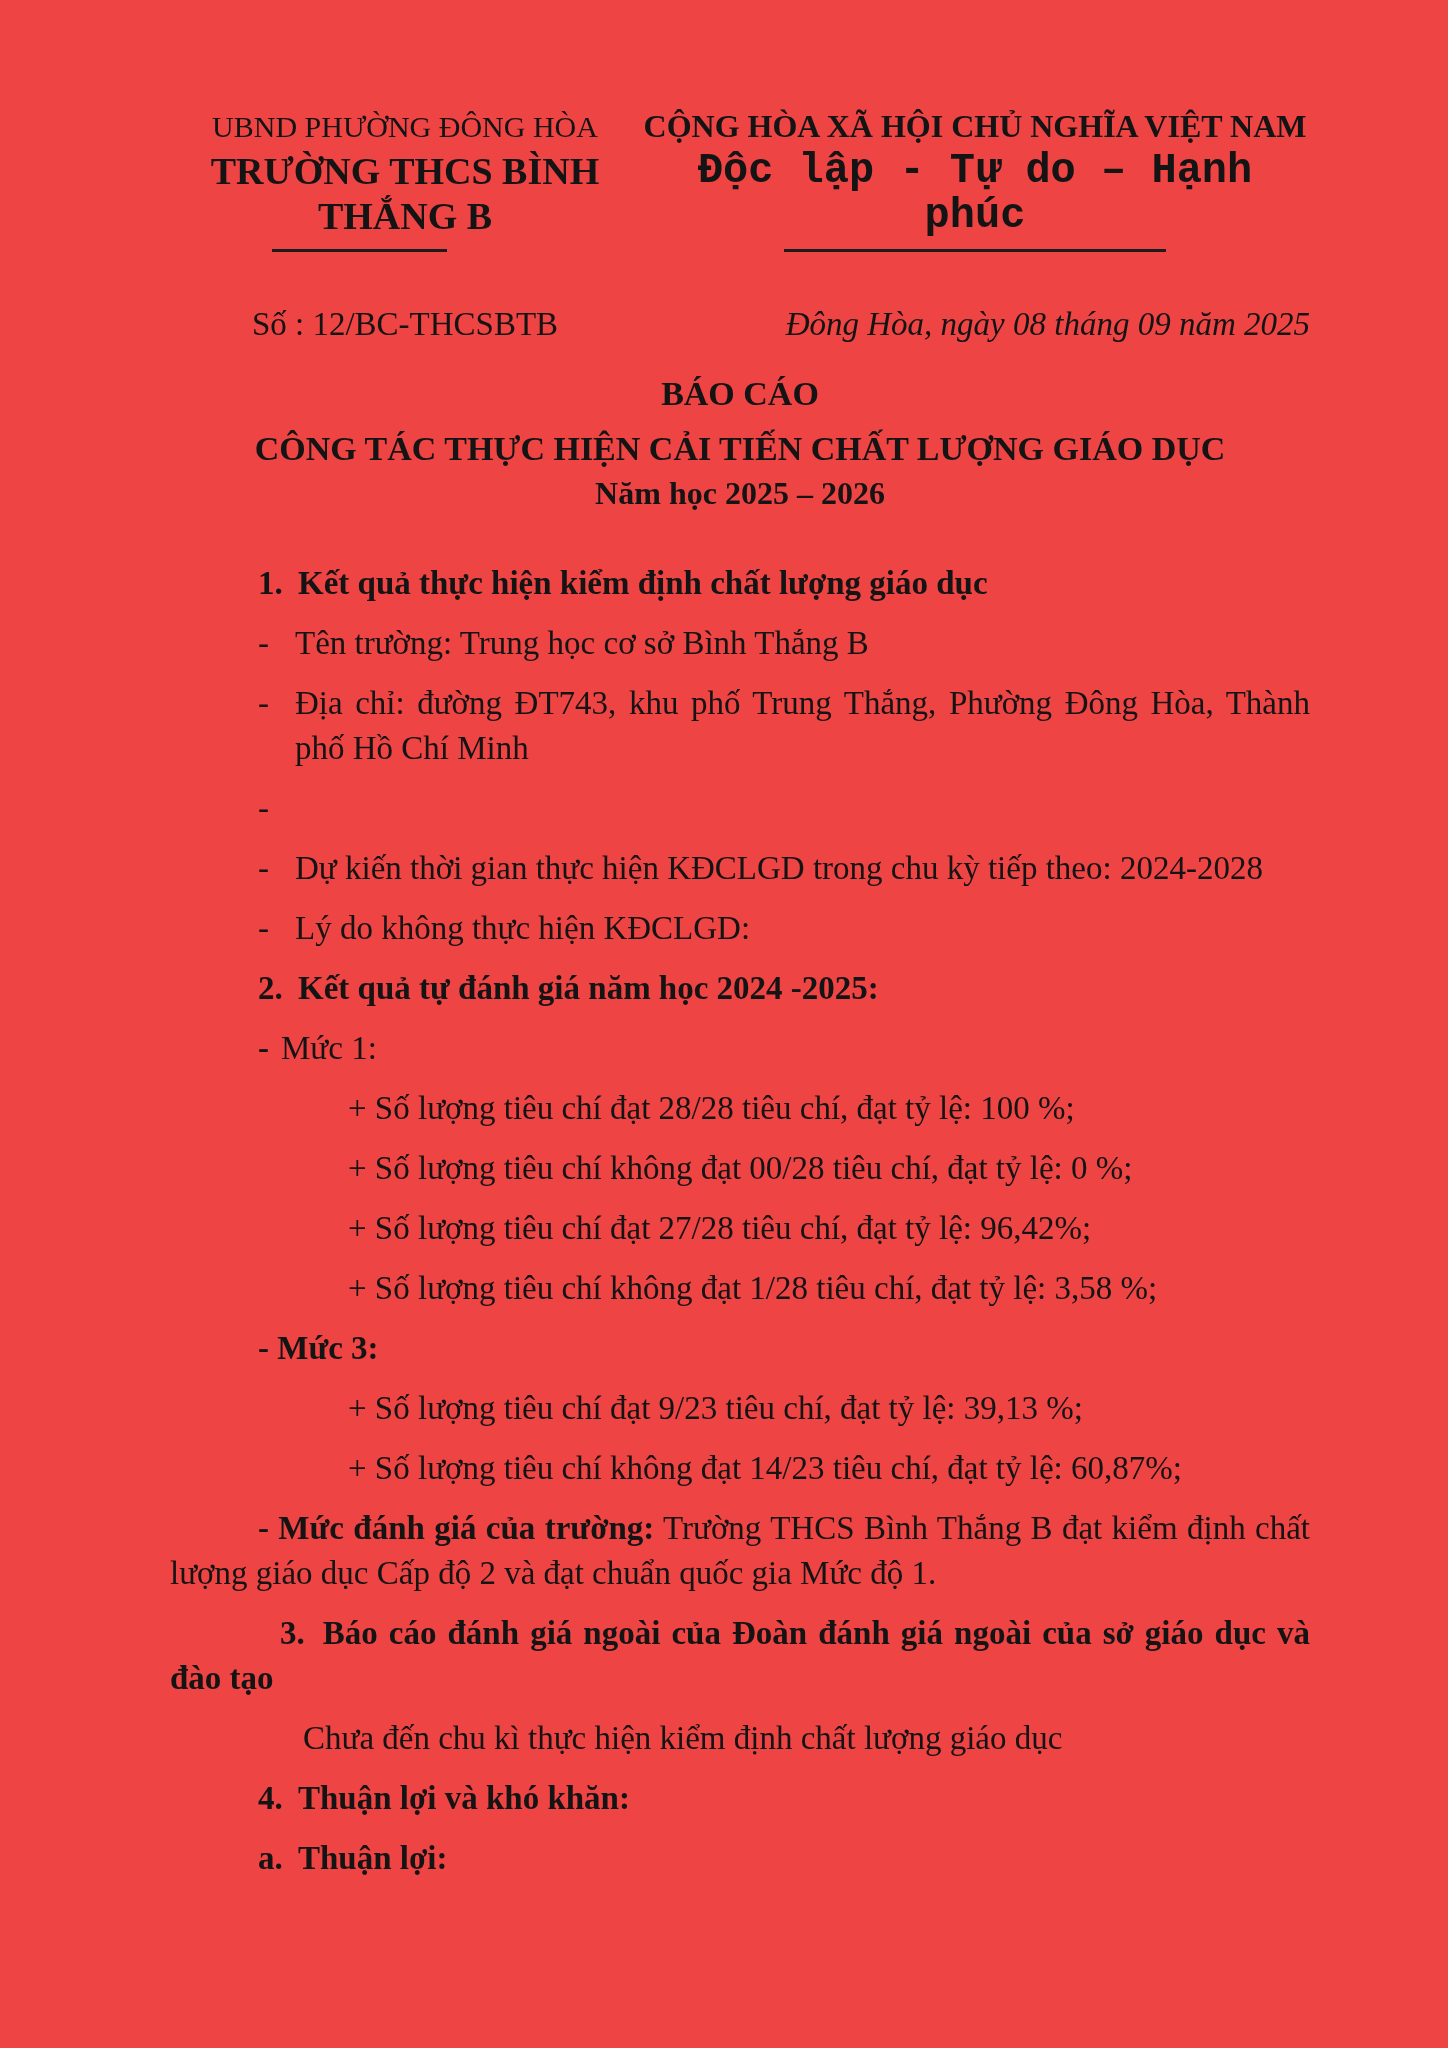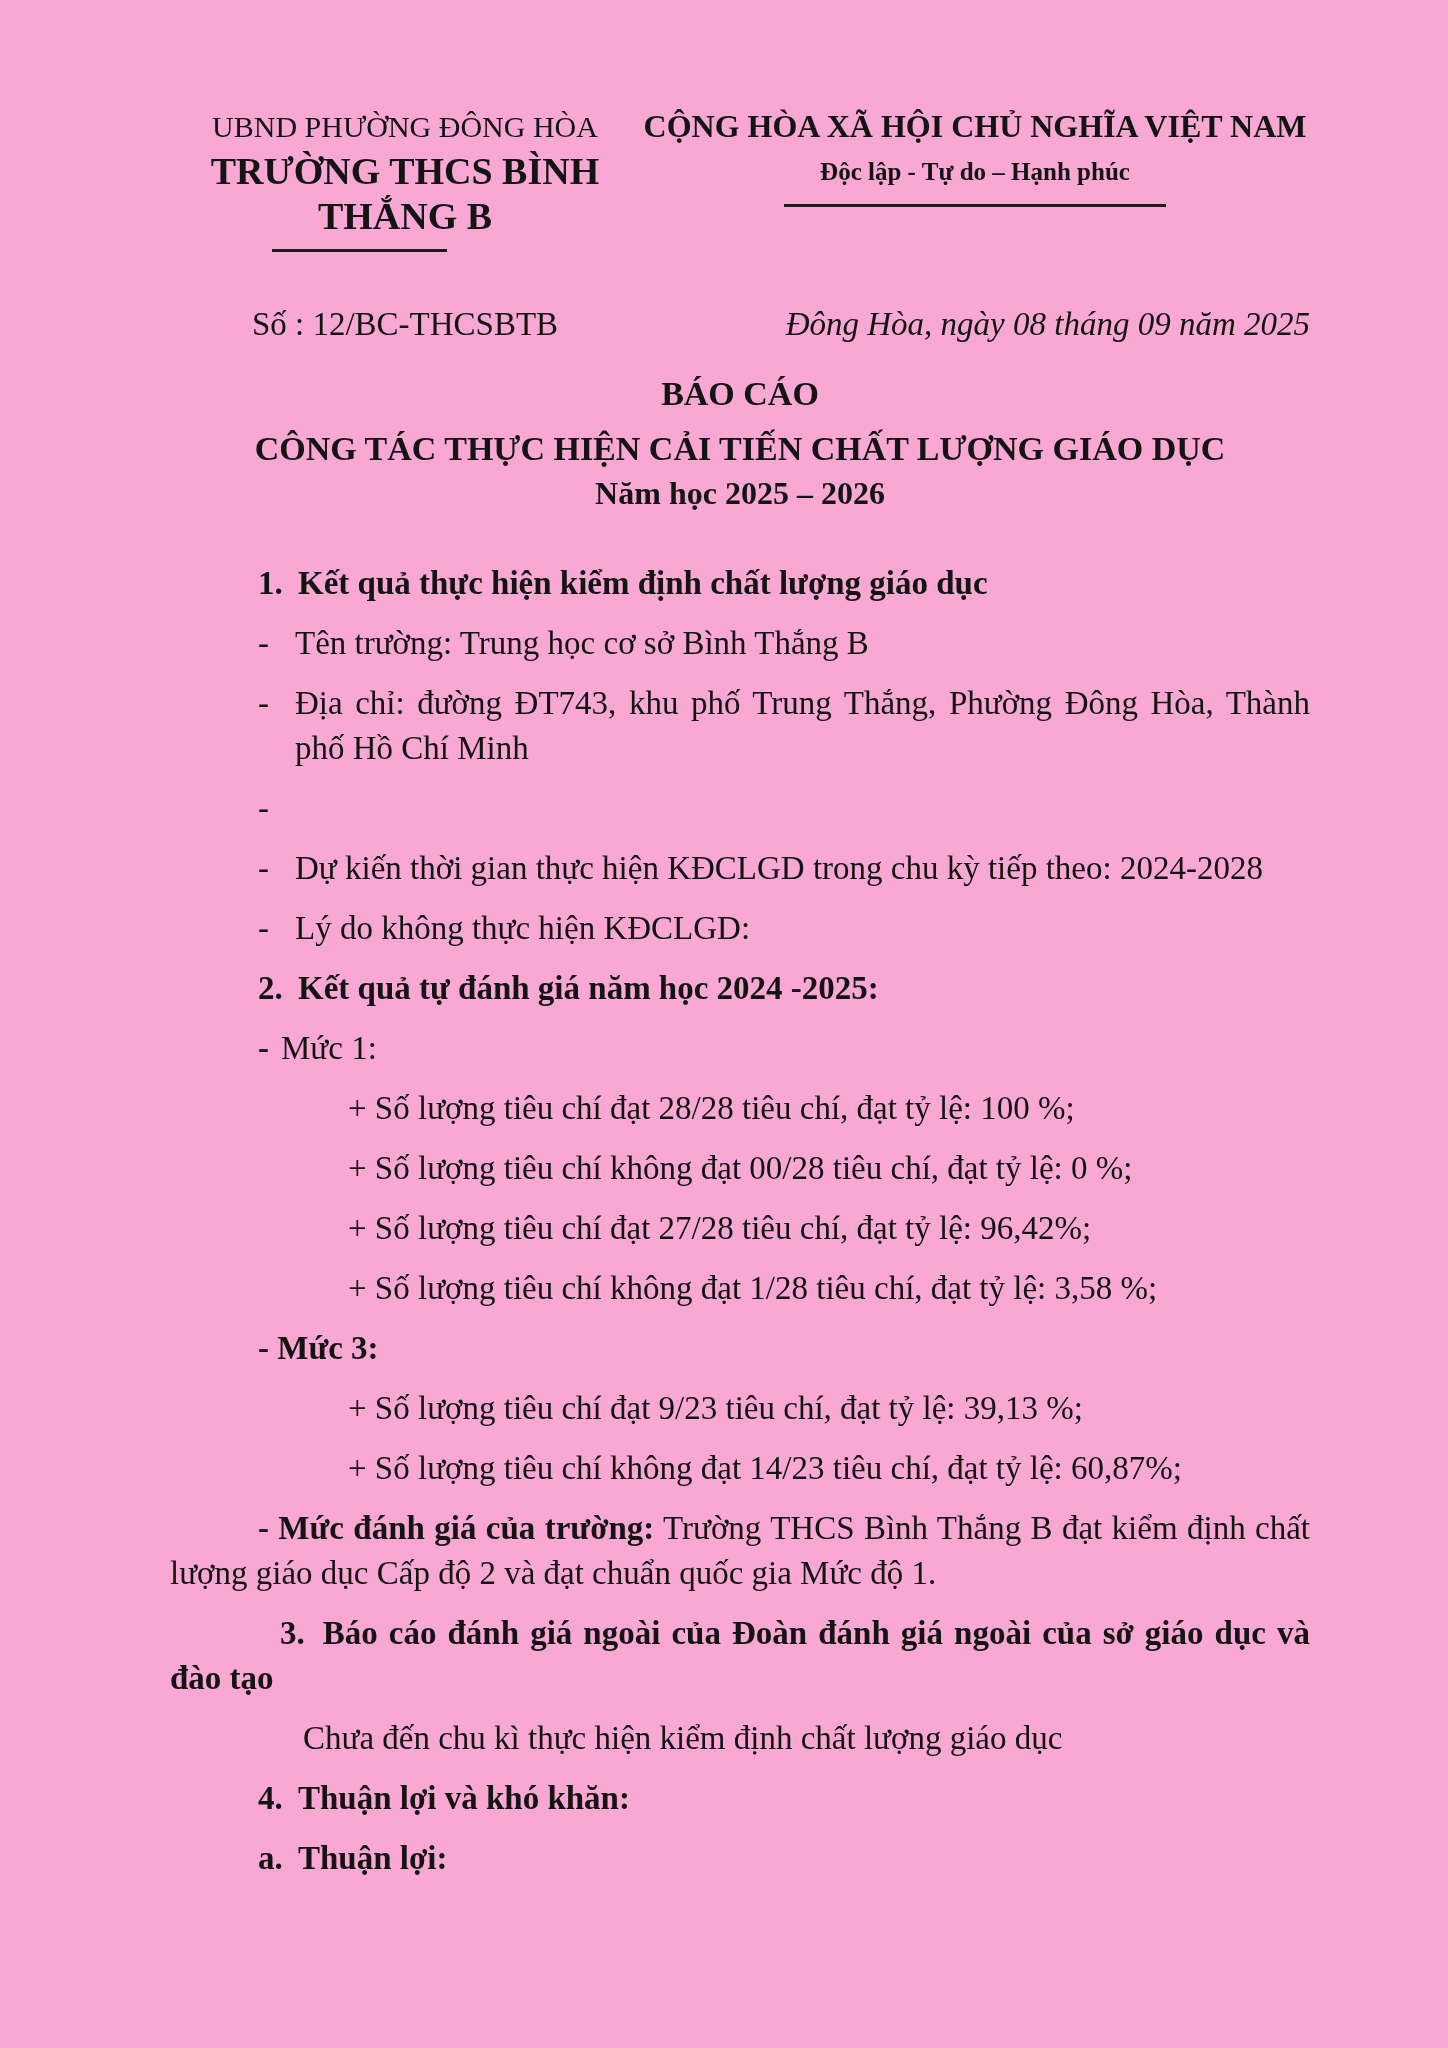--- a/index.html
+++ b/index.html
@@ -1,35 +1,35 @@
 <!DOCTYPE html>
 <html><head>
 <meta charset="utf-8">
 <style>
   html,body{margin:0;padding:0;}
   .page{
     position:relative;
     width:1448px;height:2048px;
-    background:#f9a8d4;
+    background:#ef4444;
     color:#141414;
     font-family:"Liberation Serif","DejaVu Serif",serif;
     font-size:33px;
     line-height:45px;
     overflow:hidden;
   }
   .content{ padding:104px 138px 0 170px; }
 
   
   .hdr-row{ display:flex; }
   .hdr-left{ width:470px; text-align:center; flex:none; }
   .hdr-right{ flex:1; text-align:center; }
   .hdr-org-1{ font-size:30px; }
   .hdr-org-2{ font-size:38px; font-weight:bold; }
   .hdr-nat-1{ font-size:32px; font-weight:bold; }
-  .hdr-nat-2{ font-size:25px; font-weight:bold; }
+  .hdr-nat-2{ font-size:42px; font-weight:bold;font-family:Liberation Mono, monospace; }
   .rule{ height:3px; background:#1c1c1c; margin:10px auto 0; }
   .rule-left{ width:175px; margin-left:102px; }
   .rule-right{ width:382px; }
   .num-date-row{ display:flex; margin-top:50px; }
   .doc-number{ width:470px; flex:none; text-align:center; }
   .doc-date{ flex:1; text-align:right; font-style:italic; }
 
   
   .title-1{ margin-top:24px; text-align:center; font-weight:bold; font-size:34px; }
   .title-2{ margin-top:10px; text-align:center; font-weight:bold; font-size:34px; }

